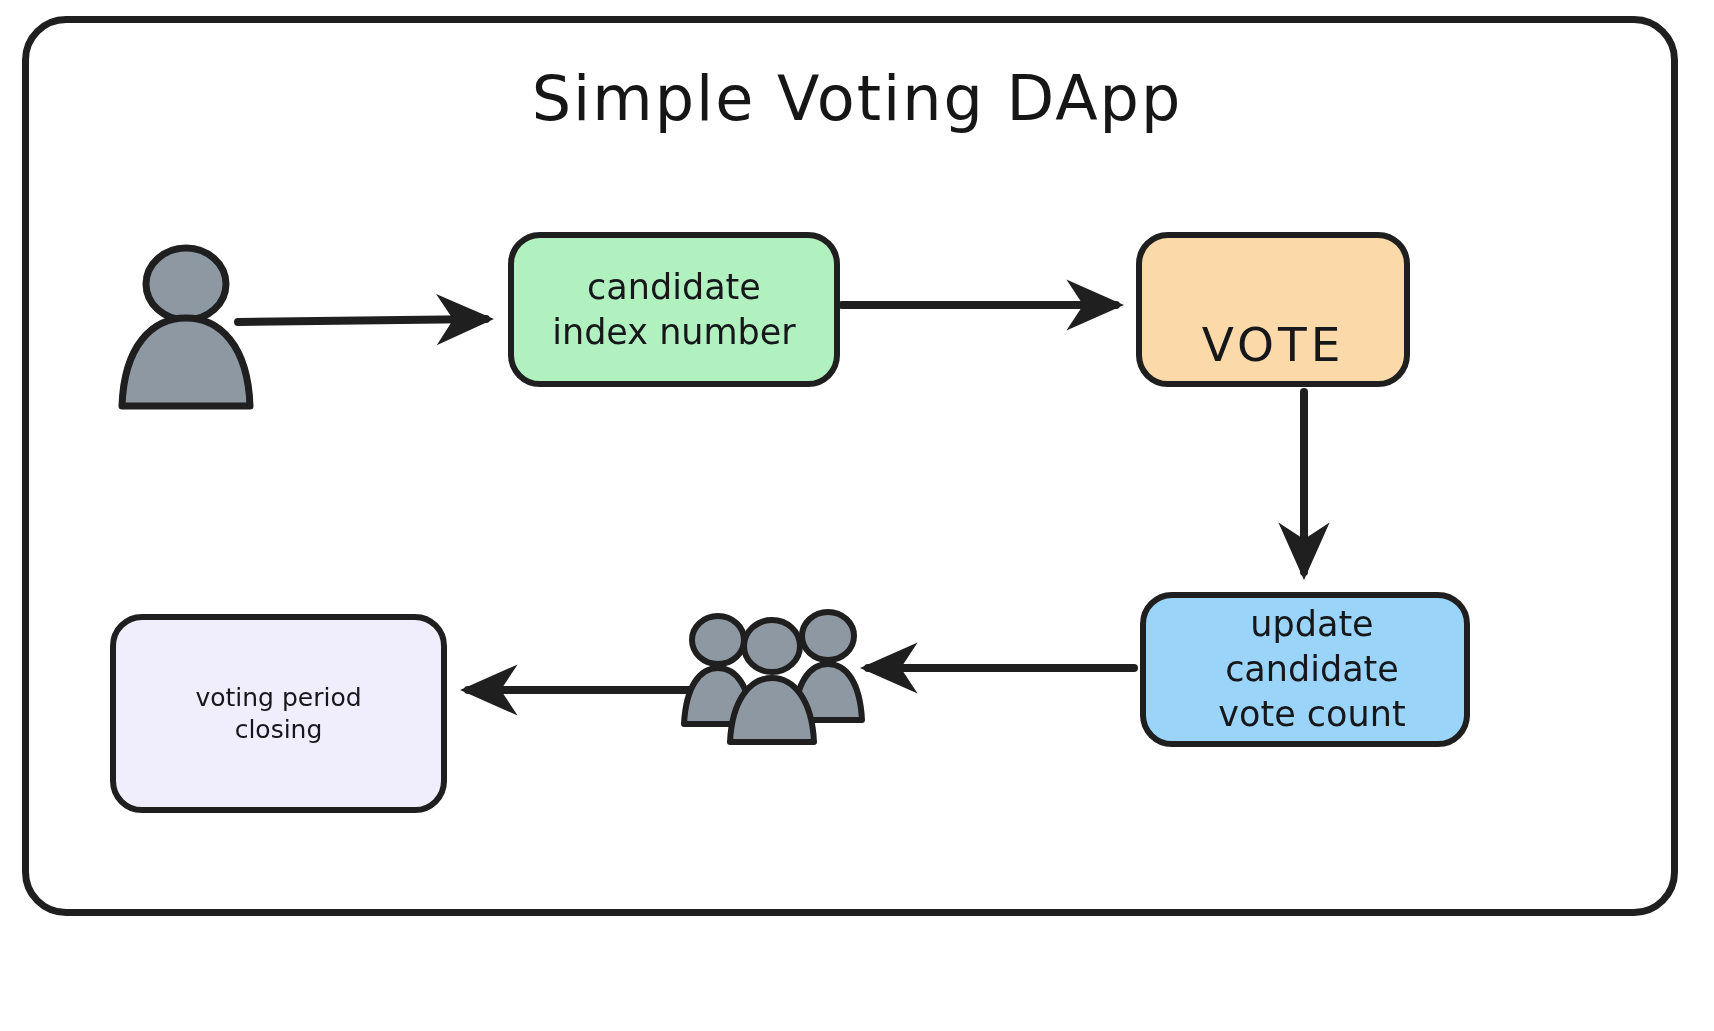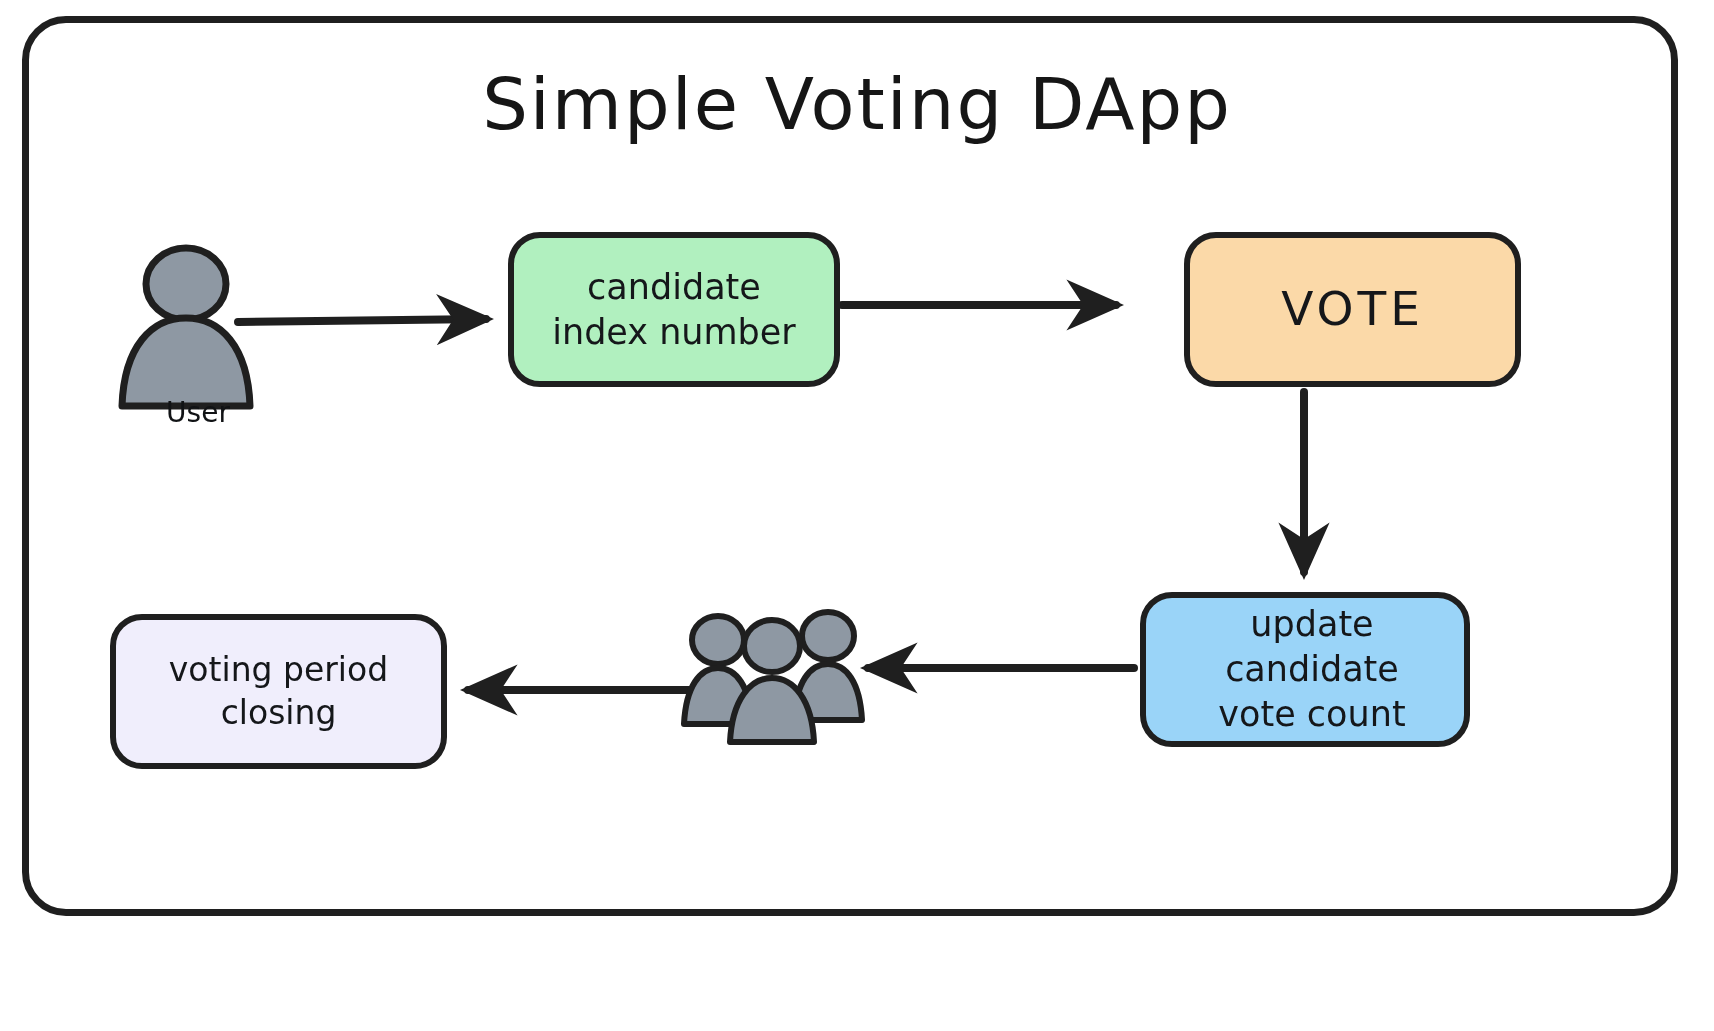--- a/index.html
+++ b/index.html
@@ -29,21 +29,21 @@
     box-sizing: border-box;
     background: #ffffff;
   }
   
   .diagram-title {
     position: absolute;
     left: 0;
     top: 62px;
     width: 1714px;
     text-align: center;
-    font-size: 72px;
+    font-size: 62px;
     letter-spacing: 2px;
     color: #161616;
     font-family: "DejaVu Sans", sans-serif;
     font-weight: 400;
   }
   
   .node {
     position: absolute;
     box-sizing: border-box;
     border: 6px solid #1f1f1f;
@@ -58,44 +58,45 @@
   }
   .node-green {
     left: 508px;
     top: 232px;
     width: 332px;
     height: 155px;
     background: #b1f0bf;
     font-size: 35px;
   }
   .node-orange {
-    left: 1184px;
+    left: 1136px;
     top: 232px;
-    width: 337px;
+    width: 274px;
     height: 155px;
     background: #fbd9a8;
     font-size: 47px;
     letter-spacing: 4px;
+    align-items: flex-end;
   }
   .node-blue {
     left: 1140px;
     top: 592px;
     width: 330px;
     height: 155px;
     background: #9ad4f8;
     font-size: 35px;
     padding-left: 28px;
   }
   .node-lavender {
     left: 110px;
     top: 614px;
     width: 337px;
-    height: 155px;
+    height: 199px;
     background: #f0eefc;
-    font-size: 33px;
+    font-size: 25px;
   }
   .node-text { display: block; white-space: pre-line; }
 
   
   .arrow-layer {
     position: absolute;
     left: 0; top: 0;
     width: 1714px;
     height: 1031px;
     pointer-events: none;
@@ -153,21 +154,20 @@
       <line x1="700" y1="690" x2="468" y2="690" stroke="#1f1f1f" stroke-width="8" stroke-linecap="round" marker-end="url(#ah)"></line>
     </g>
   </svg>
 
   <div class="figure-wrap fig-user">
     <svg viewBox="0 0 210 230" width="210" height="230">
       <ellipse cx="78" cy="62" rx="40" ry="36" fill="#8e98a3" stroke="#1f1f1f" stroke-width="7"></ellipse>
       <path d="M14 184 C16 124, 44 96, 78 96 C112 96, 140 124, 142 184 Z" fill="#8e98a3" stroke="#1f1f1f" stroke-width="7" stroke-linejoin="round"></path>
     </svg>
   </div>
-  <div class="icon-caption cap-user">User</div>
 
   <div class="figure-wrap fig-group">
     <svg viewBox="0 0 230 200" width="230" height="200">
 
       <ellipse cx="38" cy="40" rx="26" ry="24" fill="#8e98a3" stroke="#1f1f1f" stroke-width="6"></ellipse>
       <path d="M4 124 C6 86, 20 68, 38 68 C56 68, 70 86, 72 124 Z" fill="#8e98a3" stroke="#1f1f1f" stroke-width="6" stroke-linejoin="round"></path>
 
       <ellipse cx="148" cy="36" rx="26" ry="24" fill="#8e98a3" stroke="#1f1f1f" stroke-width="6"></ellipse>
       <path d="M114 120 C116 82, 130 64, 148 64 C166 64, 180 82, 182 120 Z" fill="#8e98a3" stroke="#1f1f1f" stroke-width="6" stroke-linejoin="round"></path>
 

